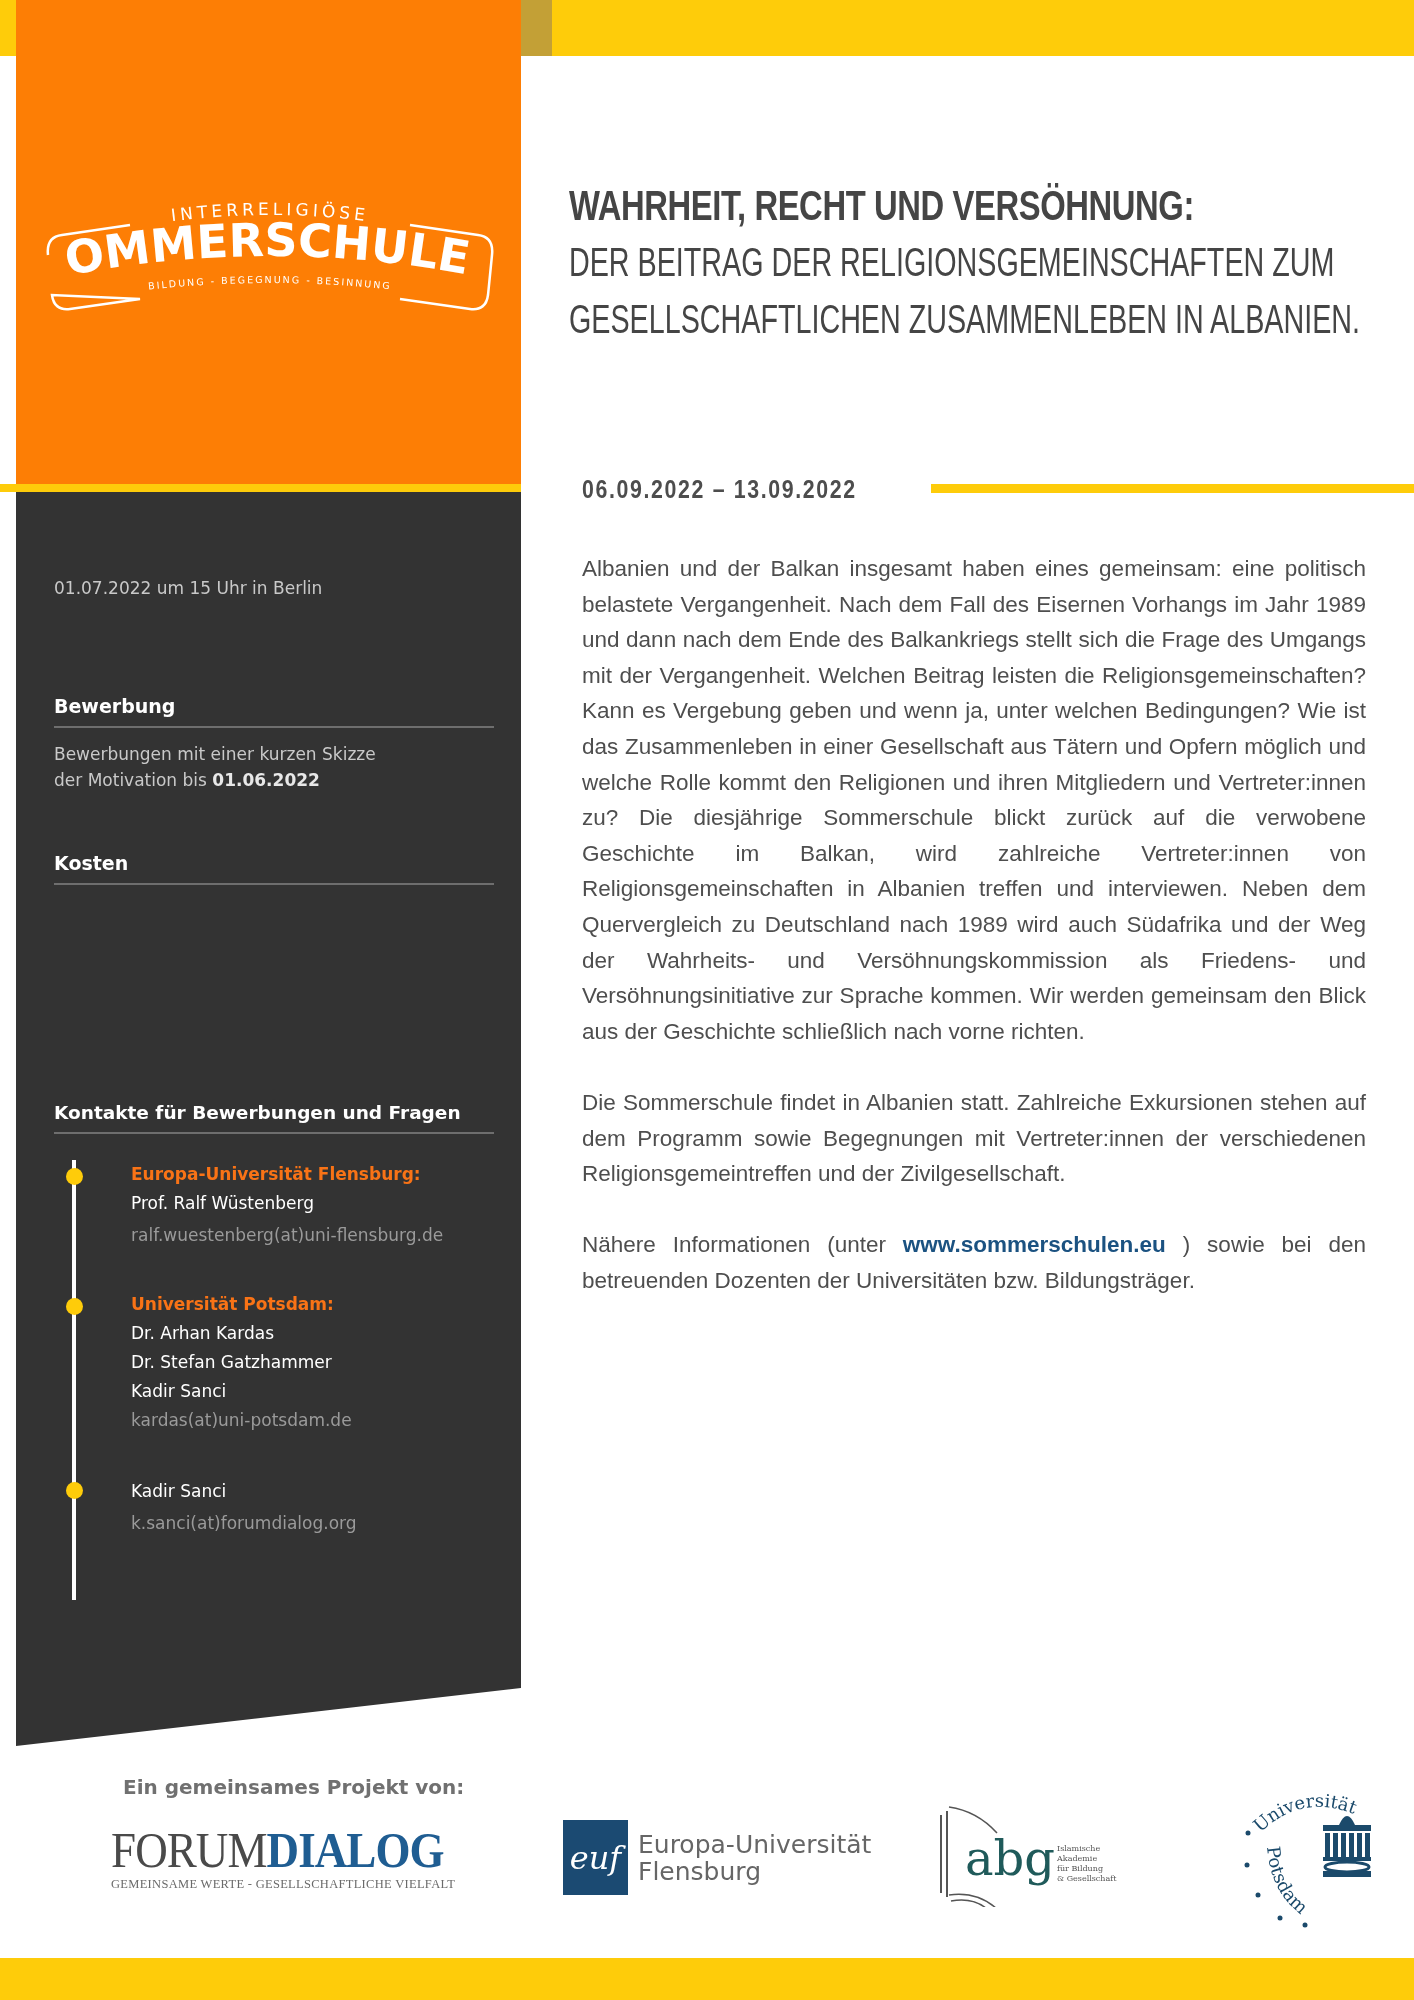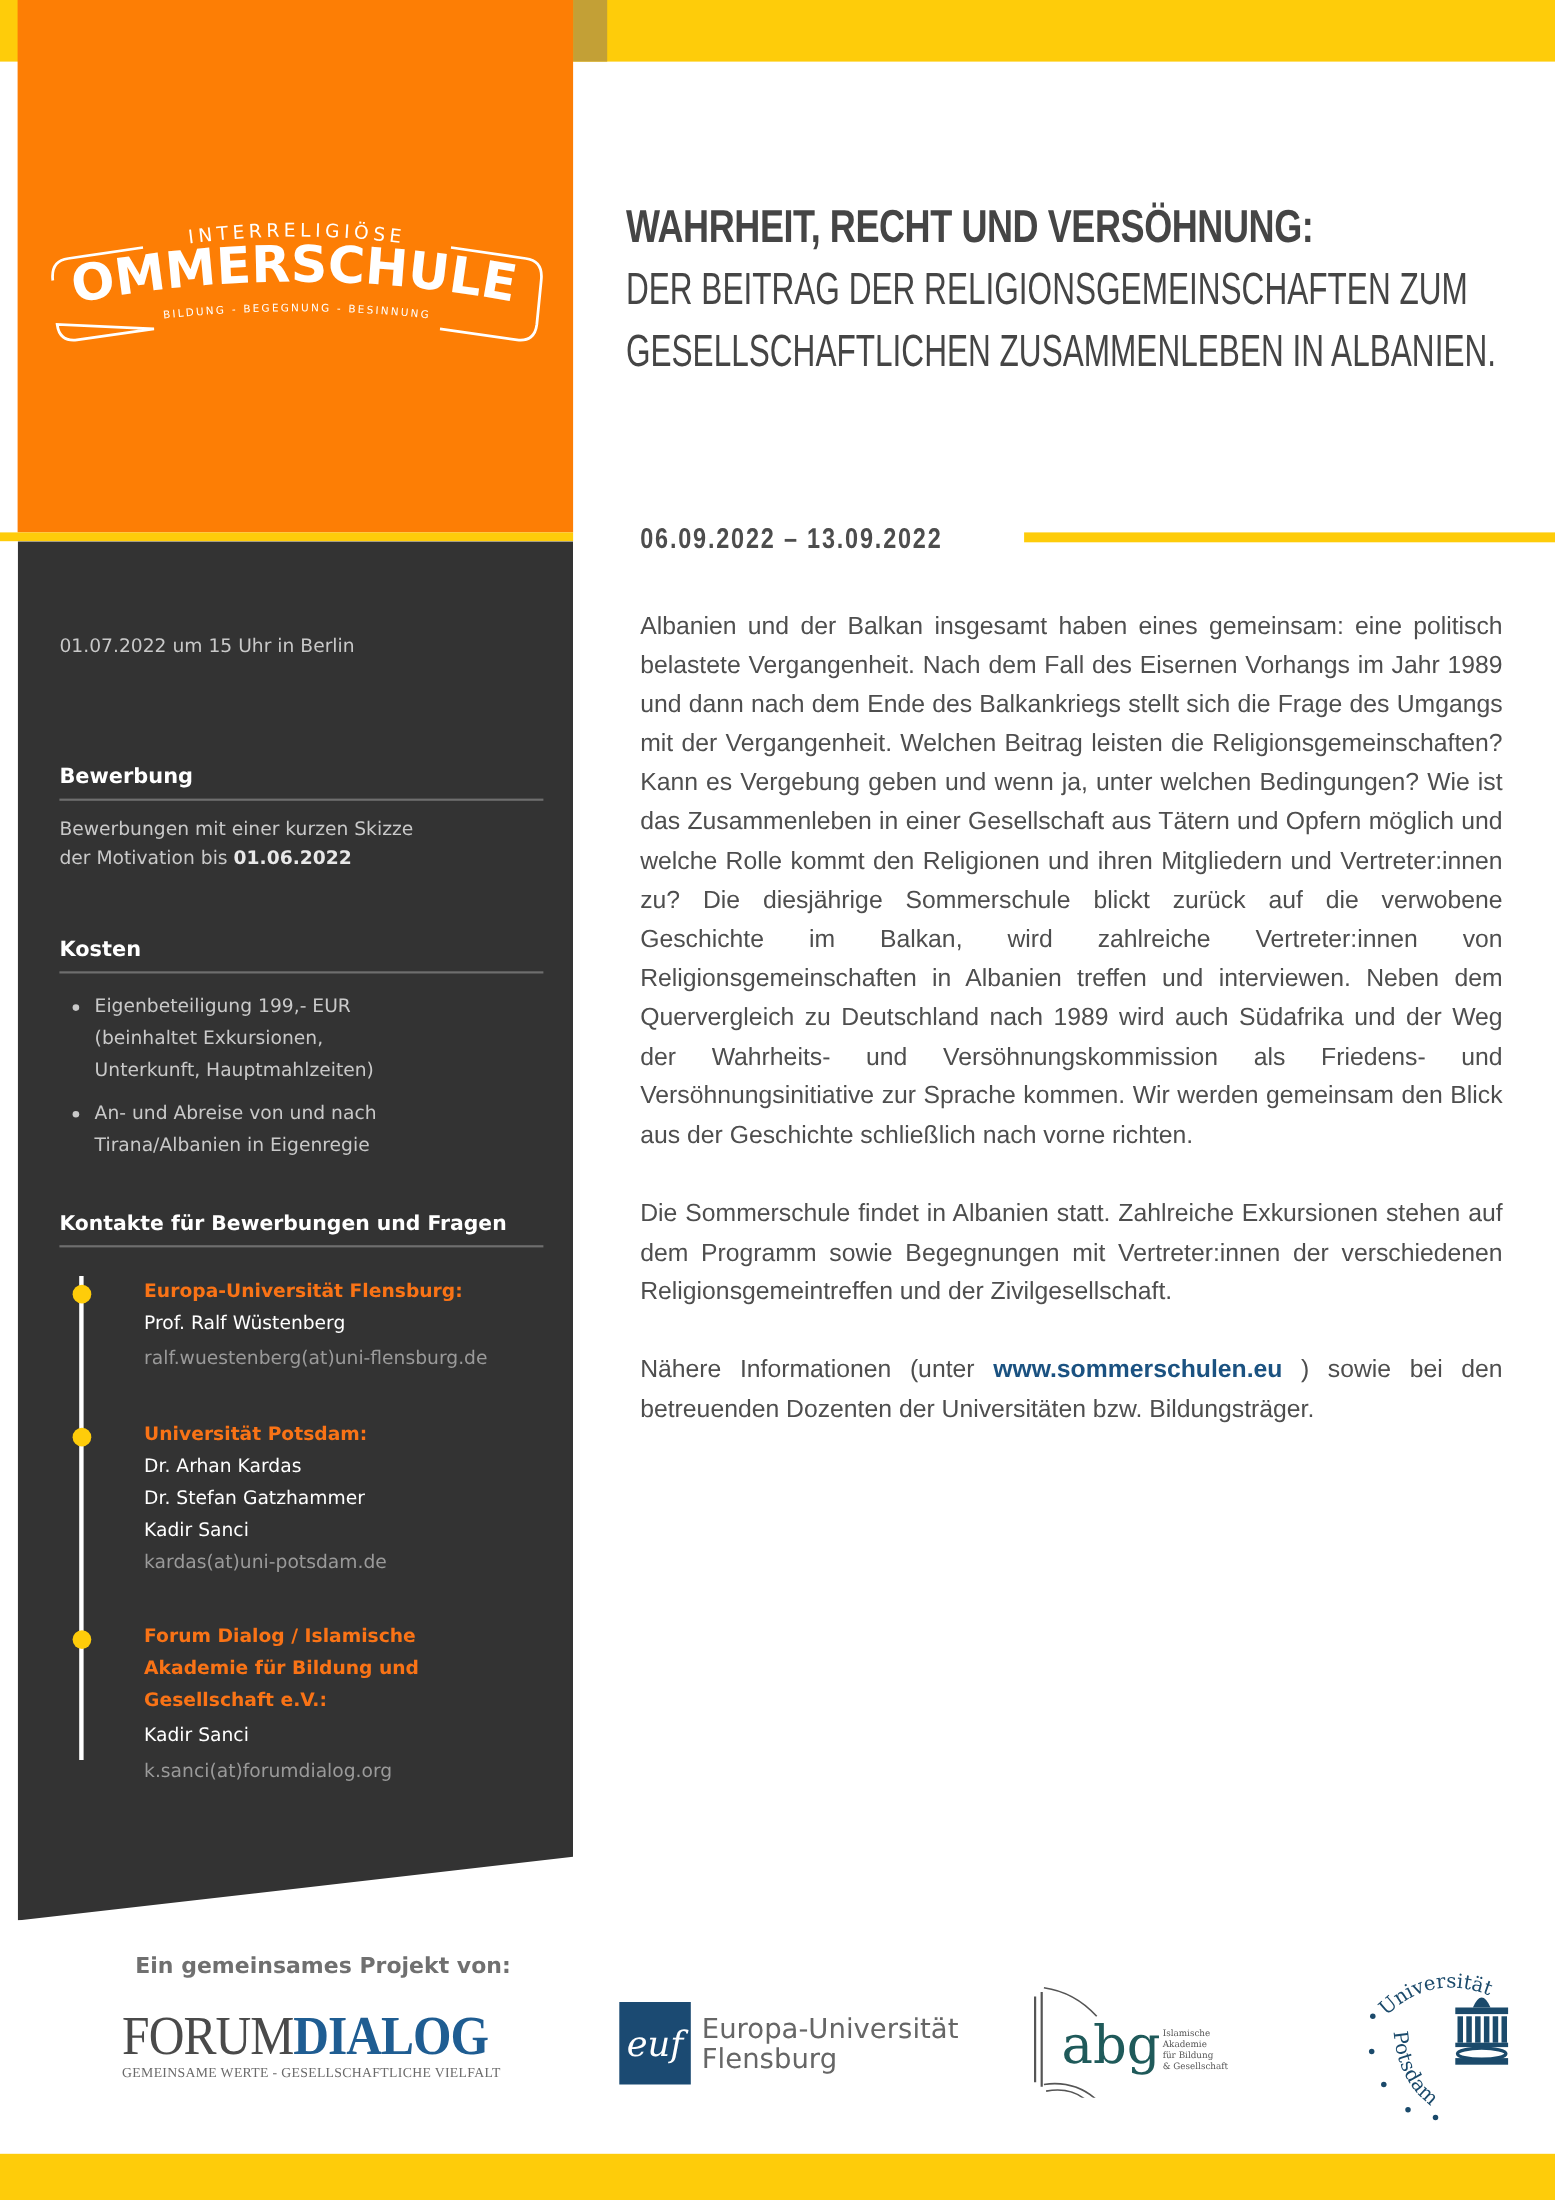--- a/index.html
+++ b/index.html
@@ -108,24 +108,20 @@
     <div class="sb-heading">Bewerbung</div>
     <div class="sb-text">
       <span>Bewerbungen mit einer kurzen Skizze</span><br>
       <span>der Motivation bis</span>
       <b>01.06.2022</b>
     </div>
   </div>
 
   <div class="sb-section" style="top:360px;">
     <div class="sb-heading">Kosten</div>
-    <ul class="sb-list">
-      <li style="width:310px;">Eigenbeteiligung 199,- EUR (beinhaltet Exkursionen, Unterkunft, Hauptmahlzeiten)</li>
-      <li style="width:330px;">An- und Abreise von und nach Tirana/Albanien in Eigenregie</li>
-    </ul>
   </div>
 
   <div class="sb-section" style="top:610px;">
     <div class="sb-heading" style="font-size:18.5px;">Kontakte für Bewerbungen und Fragen</div>
   </div>
 
   <div class="timeline">
     <div class="tl-line"></div>
 
     <div class="tl-item" style="top:0;">
@@ -144,21 +140,20 @@
         <div class="tl-person">Dr. Arhan Kardas</div>
         <div class="tl-person">Dr. Stefan Gatzhammer</div>
         <div class="tl-person">Kadir Sanci</div>
         <div class="tl-email" style="line-height:29px;">kardas(at)uni-potsdam.de</div>
       </div>
     </div>
 
     <div class="tl-item" style="top:314px;">
       <div class="tl-dot" style="top:8px;"></div>
       <div class="tl-body" style="width:290px;">
-        <div class="tl-org">Forum Dialog / Islamische Akademie für Bildung und Gesellschaft e.V.:</div>
         <div class="tl-person" style="margin-top:3px;">Kadir Sanci</div>
         <div class="tl-email">k.sanci(at)forumdialog.org</div>
       </div>
     </div>
   </div>
 </div>
 
 <div class="title-block">
   <div class="title-main">WAHRHEIT, RECHT UND VERSÖHNUNG:</div>
   <div class="title-sub">DER BEITRAG DER RELIGIONSGEMEINSCHAFTEN ZUM</div>

